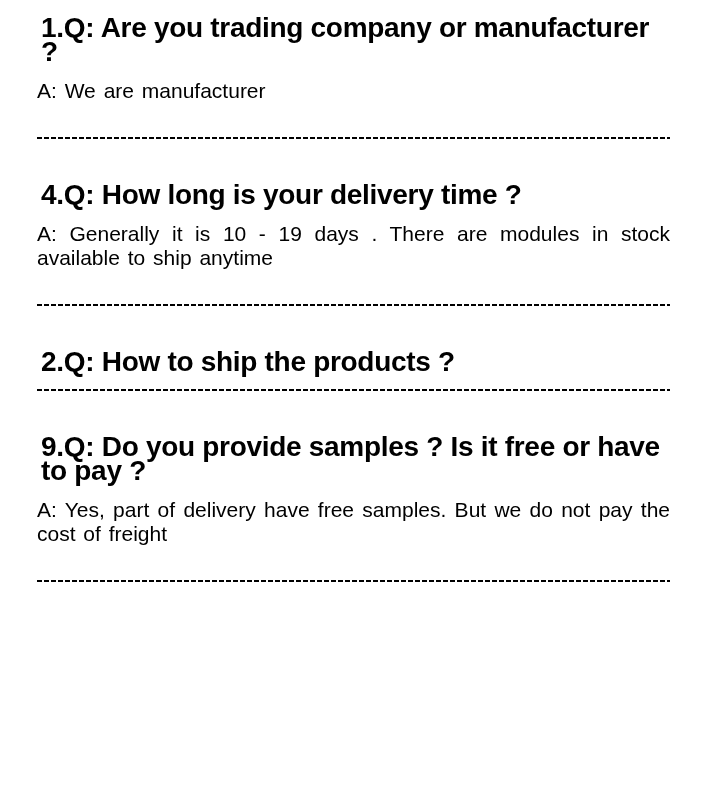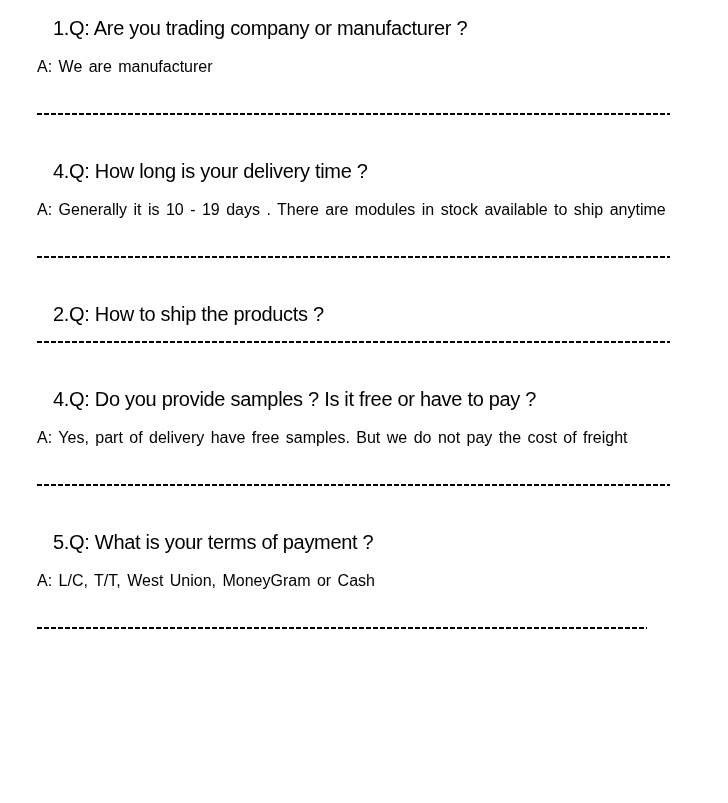--- a/index.html
+++ b/index.html
@@ -14,28 +14,28 @@
     color: var(--page-fg, #000000);
     font-family: "Liberation Sans", "DejaVu Sans", sans-serif;
   }
   .doc {
     padding: 16px 58px 0 37px;
   }
   .faq-section {
     margin: 0;
   }
   .faq-question {
-    font-size: 20px;
+    font-size: 28px;
     line-height: 24px;
-    font-weight: normal;
+    font-weight: bold;
     letter-spacing: -0.3px;
-    margin: 0 0 15px 16px;
+    margin: 0 0 15px 4px;
   }
   .faq-answer {
-    font-size: 16px;
+    font-size: 21px;
     line-height: 24px;
     word-spacing: 2px;
     text-align: justify;
     margin: 0 0 34px 0;
   }
   .separator {
     height: 2px;
     margin: 0 0 44px 0;
     background: repeating-linear-gradient(
       to right,
@@ -64,23 +64,18 @@
     <p class="faq-answer">A: Generally it is 10 - 19 days . There are modules in stock available to ship anytime</p>
     <div class="separator"></div>
   </section>
 
   <section class="faq-section">
     <h2 class="faq-question">2.Q: How to ship the products ?</h2>
     <div class="separator"></div>
   </section>
 
   <section class="faq-section">
-    <h2 class="faq-question">4.Q: Do you provide samples ? Is it free or have to pay ?</h2>
+    <h2 class="faq-question">9.Q: Do you provide samples ? Is it free or have to pay ?</h2>
     <p class="faq-answer">A: Yes, part of delivery have free samples. But we do not pay the cost of freight</p>
     <div class="separator"></div>
   </section>
 
-  <section class="faq-section">
-    <h2 class="faq-question">5.Q: What is your terms of payment ?</h2>
-    <p class="faq-answer">A: L/C, T/T, West Union, MoneyGram or Cash</p>
-    <div class="separator short"></div>
-  </section>
 </div>
 
 </body></html>

